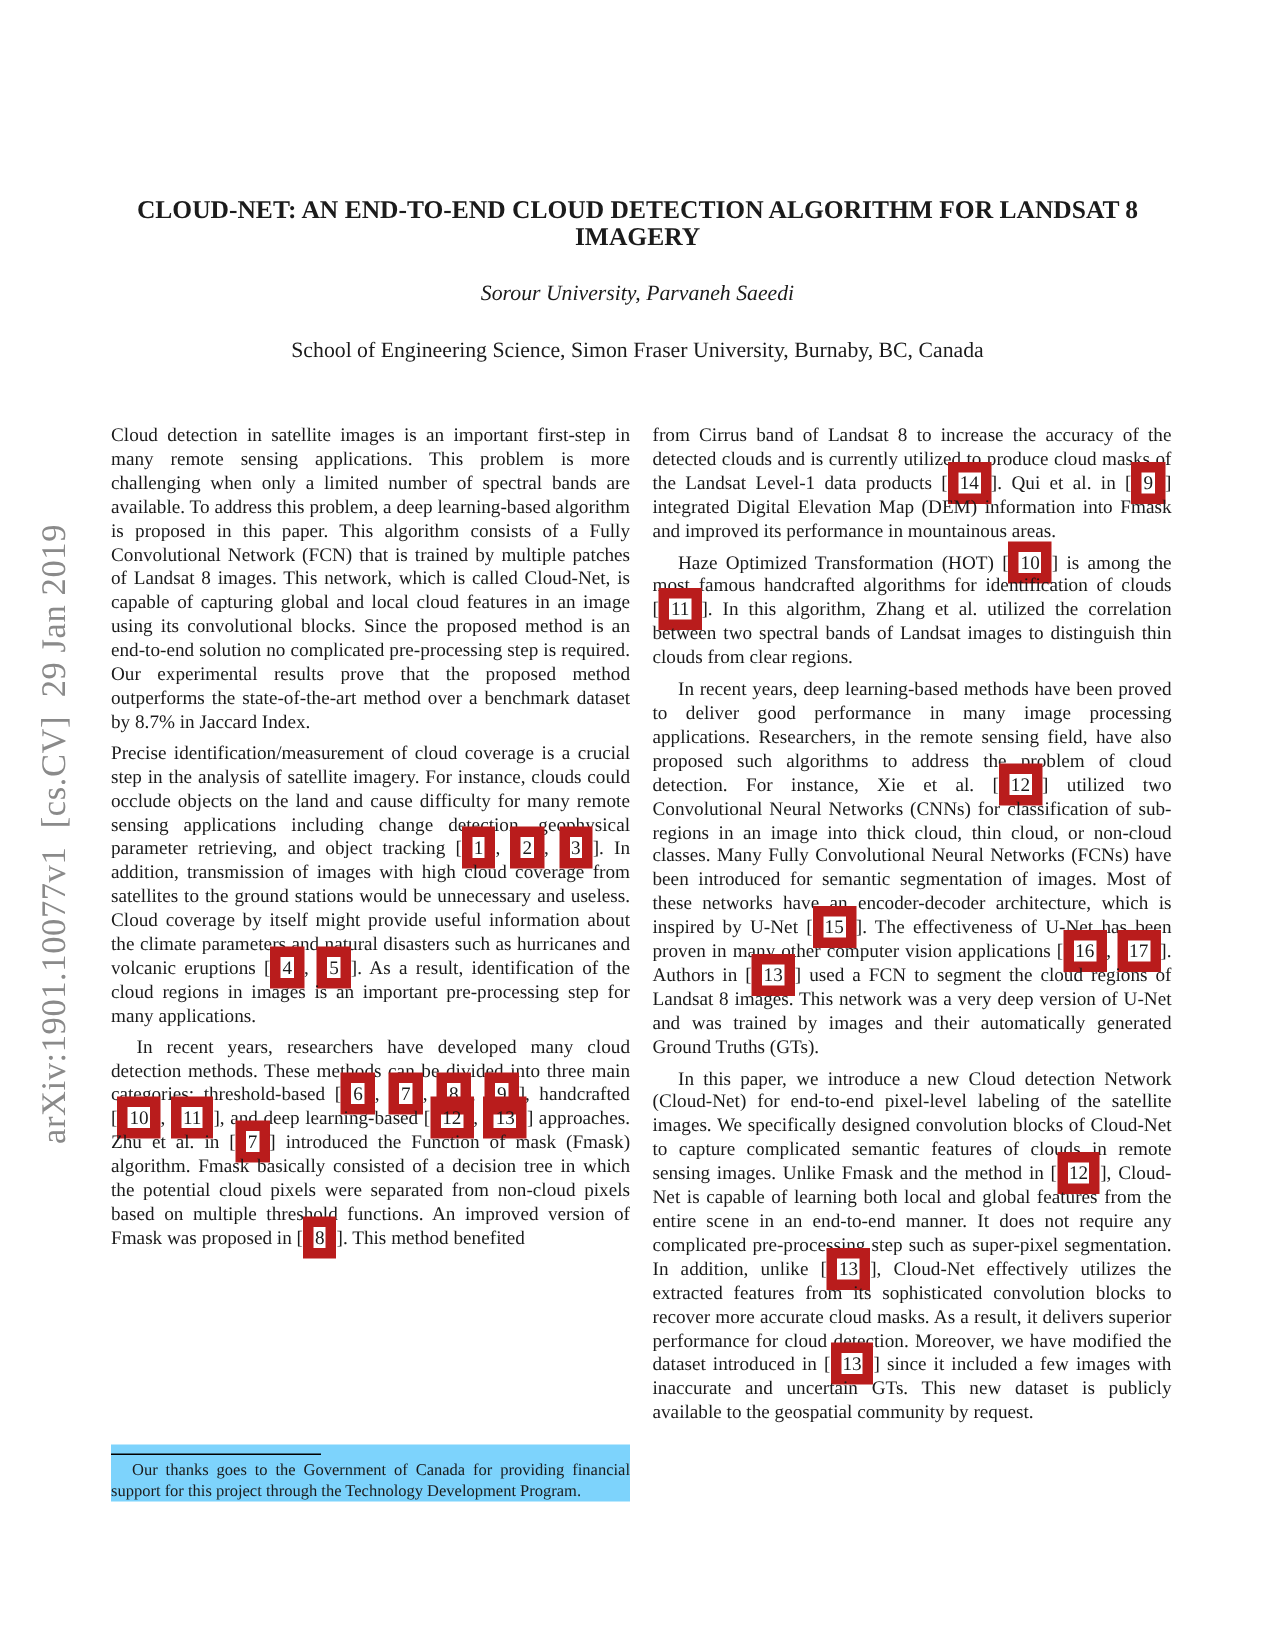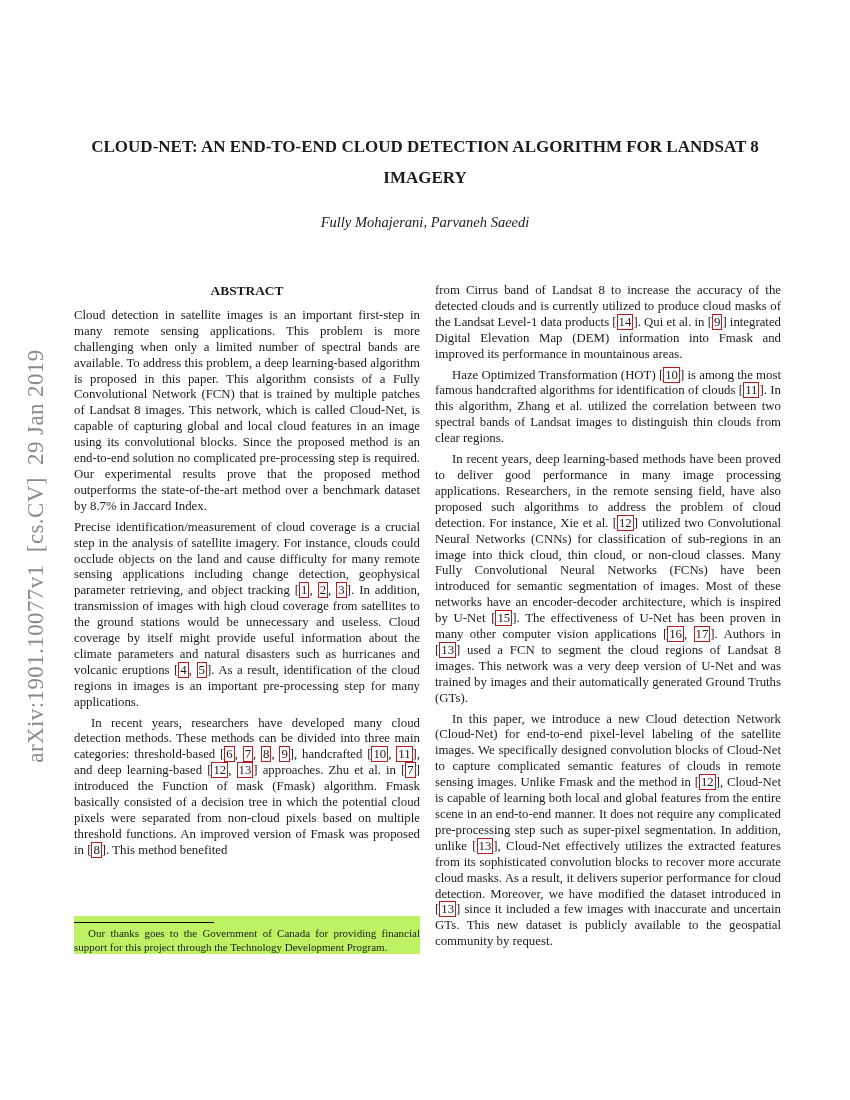--- a/index.html
+++ b/index.html
@@ -31,21 +31,21 @@
   
   .header {
     padding-top: 131px;
     text-align: center;
   }
   .paper-title {
     width: 700px;
     margin: 0 auto;
     font-weight: bold;
     font-size: 17px;
-    line-height: 31px;
+    line-height: 18px;
   }
   .authors {
     margin-top: 21px;
     font-style: italic;
     font-size: 14.5px;
   }
   .affiliation {
     margin-top: 21px;
     font-size: 14.5px;
   }
@@ -77,31 +77,31 @@
     text-align: center;
     font-weight: bold;
     font-size: 13.4px;
     margin: 10px 0 12px 0;
   }
   .index-terms { text-indent: 17px; margin-top: 7px; }
   .index-label { font-weight: bold; font-style: italic; }
 
   
   .cite {
-    border: 1px solid #b91c1c;
+    border: 7px solid #b91c1c;
     padding: 0 1px;
   }
 
   
   .footnote-block {
     position: absolute;
-    top: 916px;
+    top: 963px;
     left: 74px;
     width: 346px;
-    background: #bef264;
+    background: #7dd3fc;
     padding-top: 6px;
   }
   .footnote-rule {
     width: 140px;
     height: 0;
     border-top: 1px solid #000;
     margin: 0 0 4px 0;
   }
   .footnote-text {
     font-size: 11px;
@@ -110,27 +110,27 @@
     text-align: justify;
   }
 </style>
 </head>
 <body>
 
 <div class="watermark">arXiv:1901.10077v1&nbsp;&nbsp;[cs.CV]&nbsp;&nbsp;29 Jan 2019</div>
 
 <div class="header">
   <div class="paper-title">CLOUD-NET: AN END-TO-END CLOUD DETECTION ALGORITHM FOR LANDSAT 8 IMAGERY</div>
-  <div class="authors">Fully Mohajerani, Parvaneh Saeedi</div>
+  <div class="authors">Sorour University, Parvaneh Saeedi</div>
+  <div class="affiliation">School of Engineering Science, Simon Fraser University, Burnaby, BC, Canada</div>
 </div>
 
 <div class="columns">
 
   <div class="col">
-    <div class="abstract-heading">ABSTRACT</div>
     <p>Cloud detection in satellite images is an important first-step in many remote sensing applications. This problem is more challenging when only a limited number of spectral bands are available. To address this problem, a deep learning-based algorithm is proposed in this paper. This algorithm consists of a Fully Convolutional Network (FCN) that is trained by multiple patches of Landsat 8 images. This network, which is called Cloud-Net, is capable of capturing global and local cloud features in an image using its convolutional blocks. Since the proposed method is an end-to-end solution no complicated pre-processing step is required. Our experimental results prove that the proposed method outperforms the state-of-the-art method over a benchmark dataset by 8.7% in Jaccard Index.</p>
     <p>Precise identification/measurement of cloud coverage is a crucial step in the analysis of satellite imagery. For instance, clouds could occlude objects on the land and cause difficulty for many remote sensing applications including change detection, geophysical parameter retrieving, and object tracking [<span class="cite">1</span>, <span class="cite">2</span>, <span class="cite">3</span>]. In addition, transmission of images with high cloud coverage from satellites to the ground stations would be unnecessary and useless. Cloud coverage by itself might provide useful information about the climate parameters and natural disasters such as hurricanes and volcanic eruptions [<span class="cite">4</span>, <span class="cite">5</span>]. As a result, identification of the cloud regions in images is an important pre-processing step for many applications.</p>
     <p class="indent">In recent years, researchers have developed many cloud detection methods. These methods can be divided into three main categories: threshold-based [<span class="cite">6</span>, <span class="cite">7</span>, <span class="cite">8</span>, <span class="cite">9</span>], handcrafted [<span class="cite">10</span>, <span class="cite">11</span>], and deep learning-based [<span class="cite">12</span>, <span class="cite">13</span>] approaches. Zhu et al. in [<span class="cite">7</span>] introduced the Function of mask (Fmask) algorithm. Fmask basically consisted of a decision tree in which the potential cloud pixels were separated from non-cloud pixels based on multiple threshold functions. An improved version of Fmask was proposed in [<span class="cite">8</span>]. This method benefited</p>
   </div>
 
   <div class="col">
     <p>from Cirrus band of Landsat 8 to increase the accuracy of the detected clouds and is currently utilized to produce cloud masks of the Landsat Level-1 data products [<span class="cite">14</span>]. Qui et al. in [<span class="cite">9</span>] integrated Digital Elevation Map (DEM) information into Fmask and improved its performance in mountainous areas.</p>
     <p class="indent">Haze Optimized Transformation (HOT) [<span class="cite">10</span>] is among the most famous handcrafted algorithms for identification of clouds [<span class="cite">11</span>]. In this algorithm, Zhang et al. utilized the correlation between two spectral bands of Landsat images to distinguish thin clouds from clear regions.</p>
     <p class="indent">In recent years, deep learning-based methods have been proved to deliver good performance in many image processing applications. Researchers, in the remote sensing field, have also proposed such algorithms to address the problem of cloud detection. For instance, Xie et al. [<span class="cite">12</span>] utilized two Convolutional Neural Networks (CNNs) for classification of sub-regions in an image into thick cloud, thin cloud, or non-cloud classes. Many Fully Convolutional Neural Networks (FCNs) have been introduced for semantic segmentation of images. Most of these networks have an encoder-decoder architecture, which is inspired by U-Net [<span class="cite">15</span>]. The effectiveness of U-Net has been proven in many other computer vision applications [<span class="cite">16</span>, <span class="cite">17</span>]. Authors in [<span class="cite">13</span>] used a FCN to segment the cloud regions of Landsat 8 images. This network was a very deep version of U-Net and was trained by images and their automatically generated Ground Truths (GTs).</p>
     <p class="indent">In this paper, we introduce a new Cloud detection Network (Cloud-Net) for end-to-end pixel-level labeling of the satellite images. We specifically designed convolution blocks of Cloud-Net to capture complicated semantic features of clouds in remote sensing images. Unlike Fmask and the method in [<span class="cite">12</span>], Cloud-Net is capable of learning both local and global features from the entire scene in an end-to-end manner. It does not require any complicated pre-processing step such as super-pixel segmentation. In addition, unlike [<span class="cite">13</span>], Cloud-Net effectively utilizes the extracted features from its sophisticated convolution blocks to recover more accurate cloud masks. As a result, it delivers superior performance for cloud detection. Moreover, we have modified the dataset introduced in [<span class="cite">13</span>] since it included a few images with inaccurate and uncertain GTs. This new dataset is publicly available to the geospatial community by request.</p>

